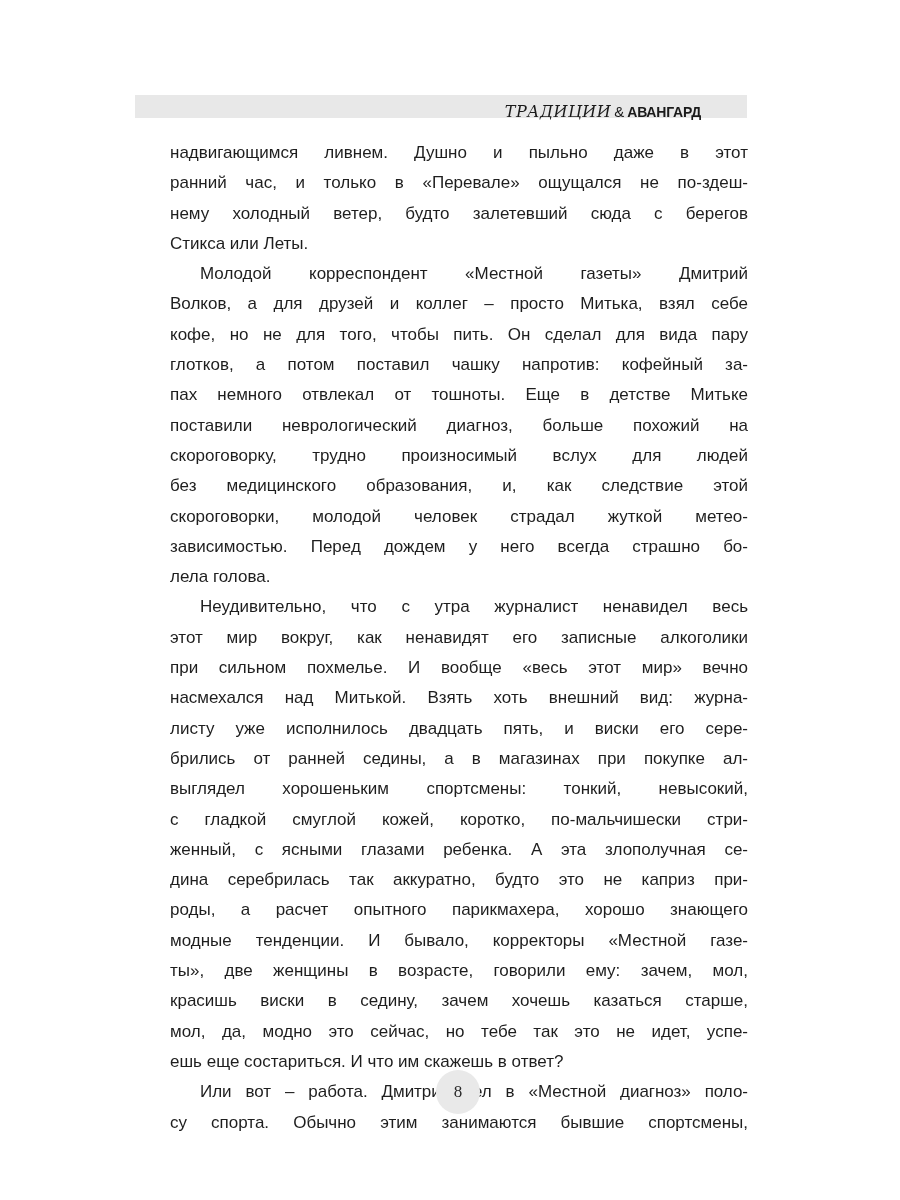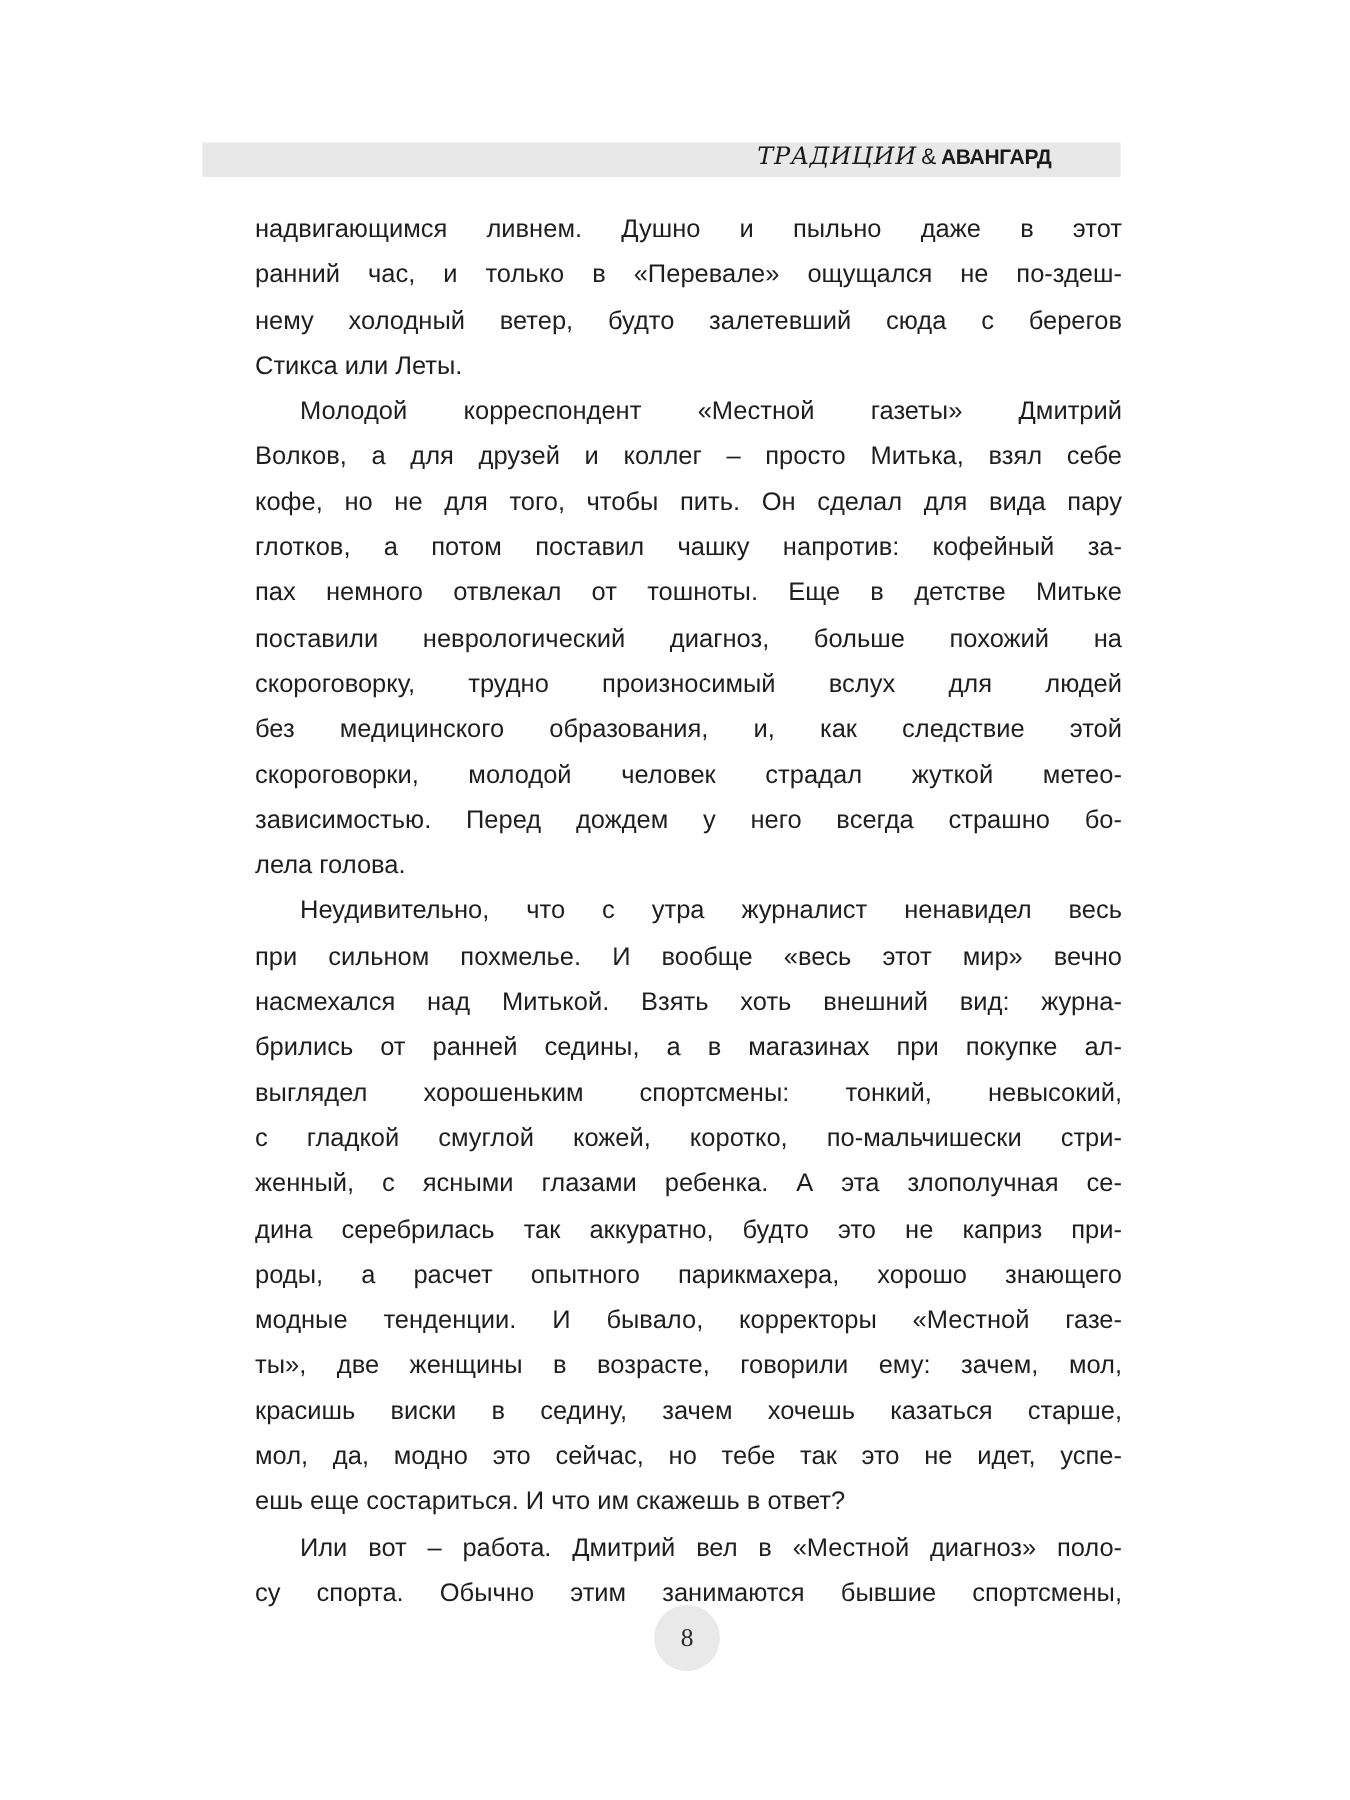--- a/index.html
+++ b/index.html
@@ -7,21 +7,21 @@
     width: 900px; height: 1200px; background: #ffffff;
     position: relative; overflow: hidden;
     font-family: "DejaVu Sans", "Liberation Sans", sans-serif;
     color: #1c1c1c;
   }
   .header-bar {
     position: absolute; left: 135px; top: 95px; width: 612px; height: 23px;
     background: #e8e8e8;
   }
   .header-title {
-    position: absolute; right: 46px; top: 0; height: 23px; line-height: 18px;
+    position: absolute; right: 46px; top: 0; height: 23px; line-height: 33px;
     white-space: nowrap; font-size: 15px; color: #1a1a1a;
   }
   .header-title .script {
     font-family: "DejaVu Serif", "Liberation Serif", serif;
     font-style: italic; letter-spacing: 0.5px; font-size: 16px;
   }
   .header-title .amp { font-family: "Liberation Sans", sans-serif; margin: 0 3px; }
   .header-title .bold {
     font-family: "Liberation Sans", sans-serif; font-weight: bold;
     font-size: 14px; letter-spacing: -0.2px;
@@ -63,22 +63,24 @@
     <span class="line">кофе, но не для того, чтобы пить. Он сделал для вида пару</span>
     <span class="line">глотков, а потом поставил чашку напротив: кофейный за-</span>
     <span class="line">пах немного отвлекал от тошноты. Еще в детстве Митьке</span>
     <span class="line">поставили неврологический диагноз, больше похожий на</span>
     <span class="line">скороговорку, трудно произносимый вслух для людей</span>
     <span class="line">без медицинского образования, и, как следствие этой</span>
     <span class="line">скороговорки, молодой человек страдал жуткой метео-</span>
     <span class="line">зависимостью. Перед дождем у него всегда страшно бо-</span>
     <span class="line last">лела голова.</span>
     <span class="line indent">Неудивительно, что с утра журналист ненавидел весь</span>
+    <span class="line">этот мир вокруг, как ненавидят его записные алкоголики</span>
     <span class="line">при сильном похмелье. И вообще «весь этот мир» вечно</span>
     <span class="line">насмехался над Митькой. Взять хоть внешний вид: журна-</span>
+    <span class="line">листу уже исполнилось двадцать пять, и виски его сере-</span>
     <span class="line">брились от ранней седины, а в магазинах при покупке ал-</span>
     <span class="line">выглядел хорошеньким спортсмены: тонкий, невысокий,</span>
     <span class="line">с гладкой смуглой кожей, коротко, по-мальчишески стри-</span>
     <span class="line">женный, с ясными глазами ребенка. А эта злополучная се-</span>
     <span class="line">дина серебрилась так аккуратно, будто это не каприз при-</span>
     <span class="line">роды, а расчет опытного парикмахера, хорошо знающего</span>
     <span class="line">модные тенденции. И бывало, корректоры «Местной газе-</span>
     <span class="line">ты», две женщины в возрасте, говорили ему: зачем, мол,</span>
     <span class="line">красишь виски в седину, зачем хочешь казаться старше,</span>
     <span class="line">мол, да, модно это сейчас, но тебе так это не идет, успе-</span>

